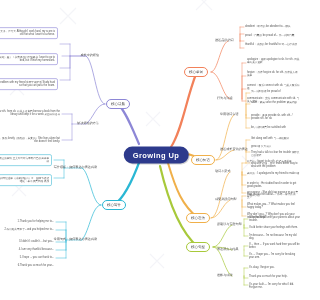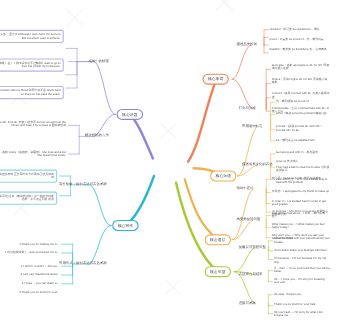--- a/index.html
+++ b/index.html
@@ -143,20 +143,21 @@
         <path d="M60,24 l16,-16 M60,8 l16,16"></path>
         <path d="M146,126 l14,-14 M146,112 l14,14"></path>
         <path d="M196,10 l16,-16 M196,-6 l16,16"></path>
         <path d="M12,196 l14,-14 M12,182 l14,14"></path>
         <path d="M150,268 l14,-14 M150,254 l14,14"></path>
         <path d="M242,170 l14,-14 M242,156 l14,14"></path>
       </g>
     </svg>
   </div>
 
+  <div class="node root" style="left:156px;top:155px;">Growing Up</div>
 
   <div class="node lvl2 c-orange" style="left:196px;top:72px;">核心单词</div>
 
   <div class="node lvl2 c-amber" style="left:203px;top:160px;">核心短语</div>
 
   <div class="node lvl2 c-amber" style="left:198px;top:218px;">核心语法</div>
 
   <div class="node lvl2 c-green" style="left:198px;top:247px;">核心句型</div>
 
   <div class="node lvl2 c-purple" style="left:118px;top:104px;">核心话题</div>

